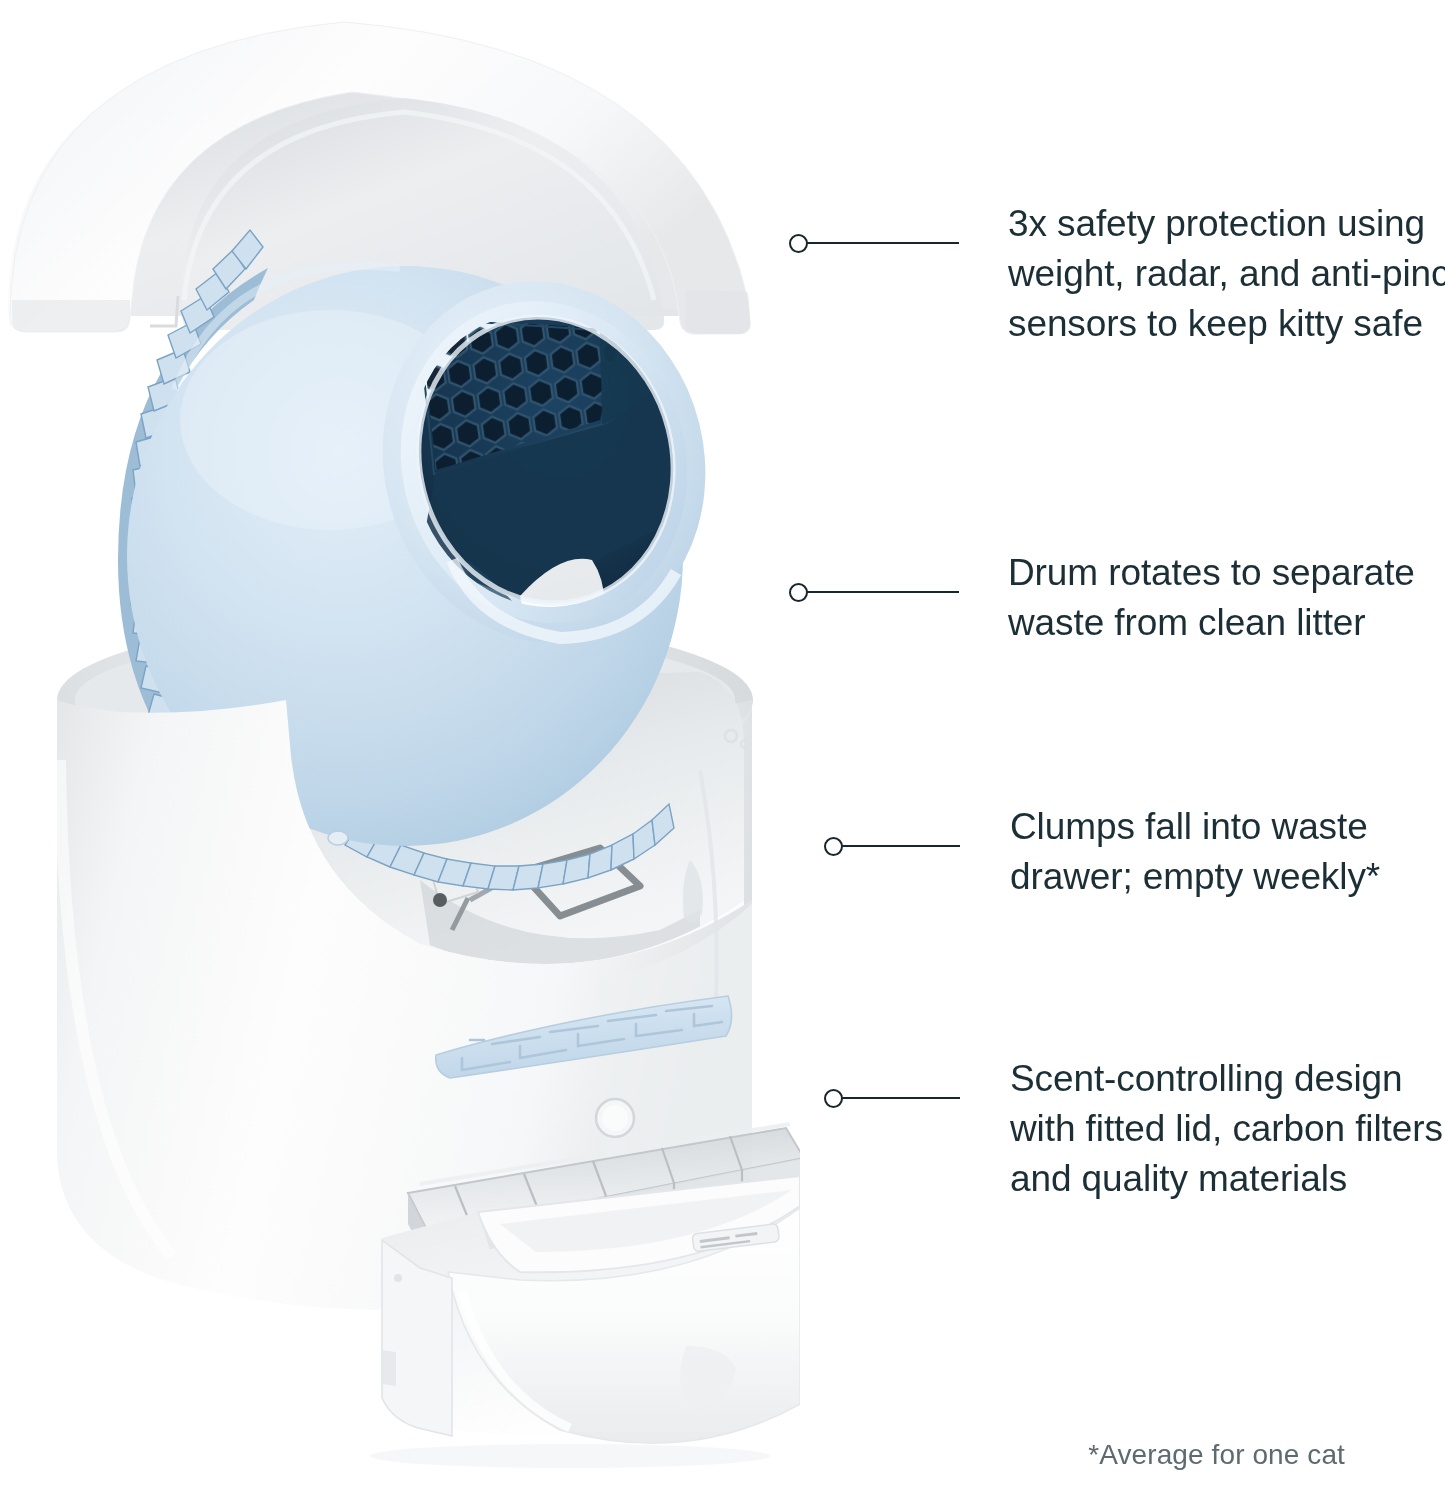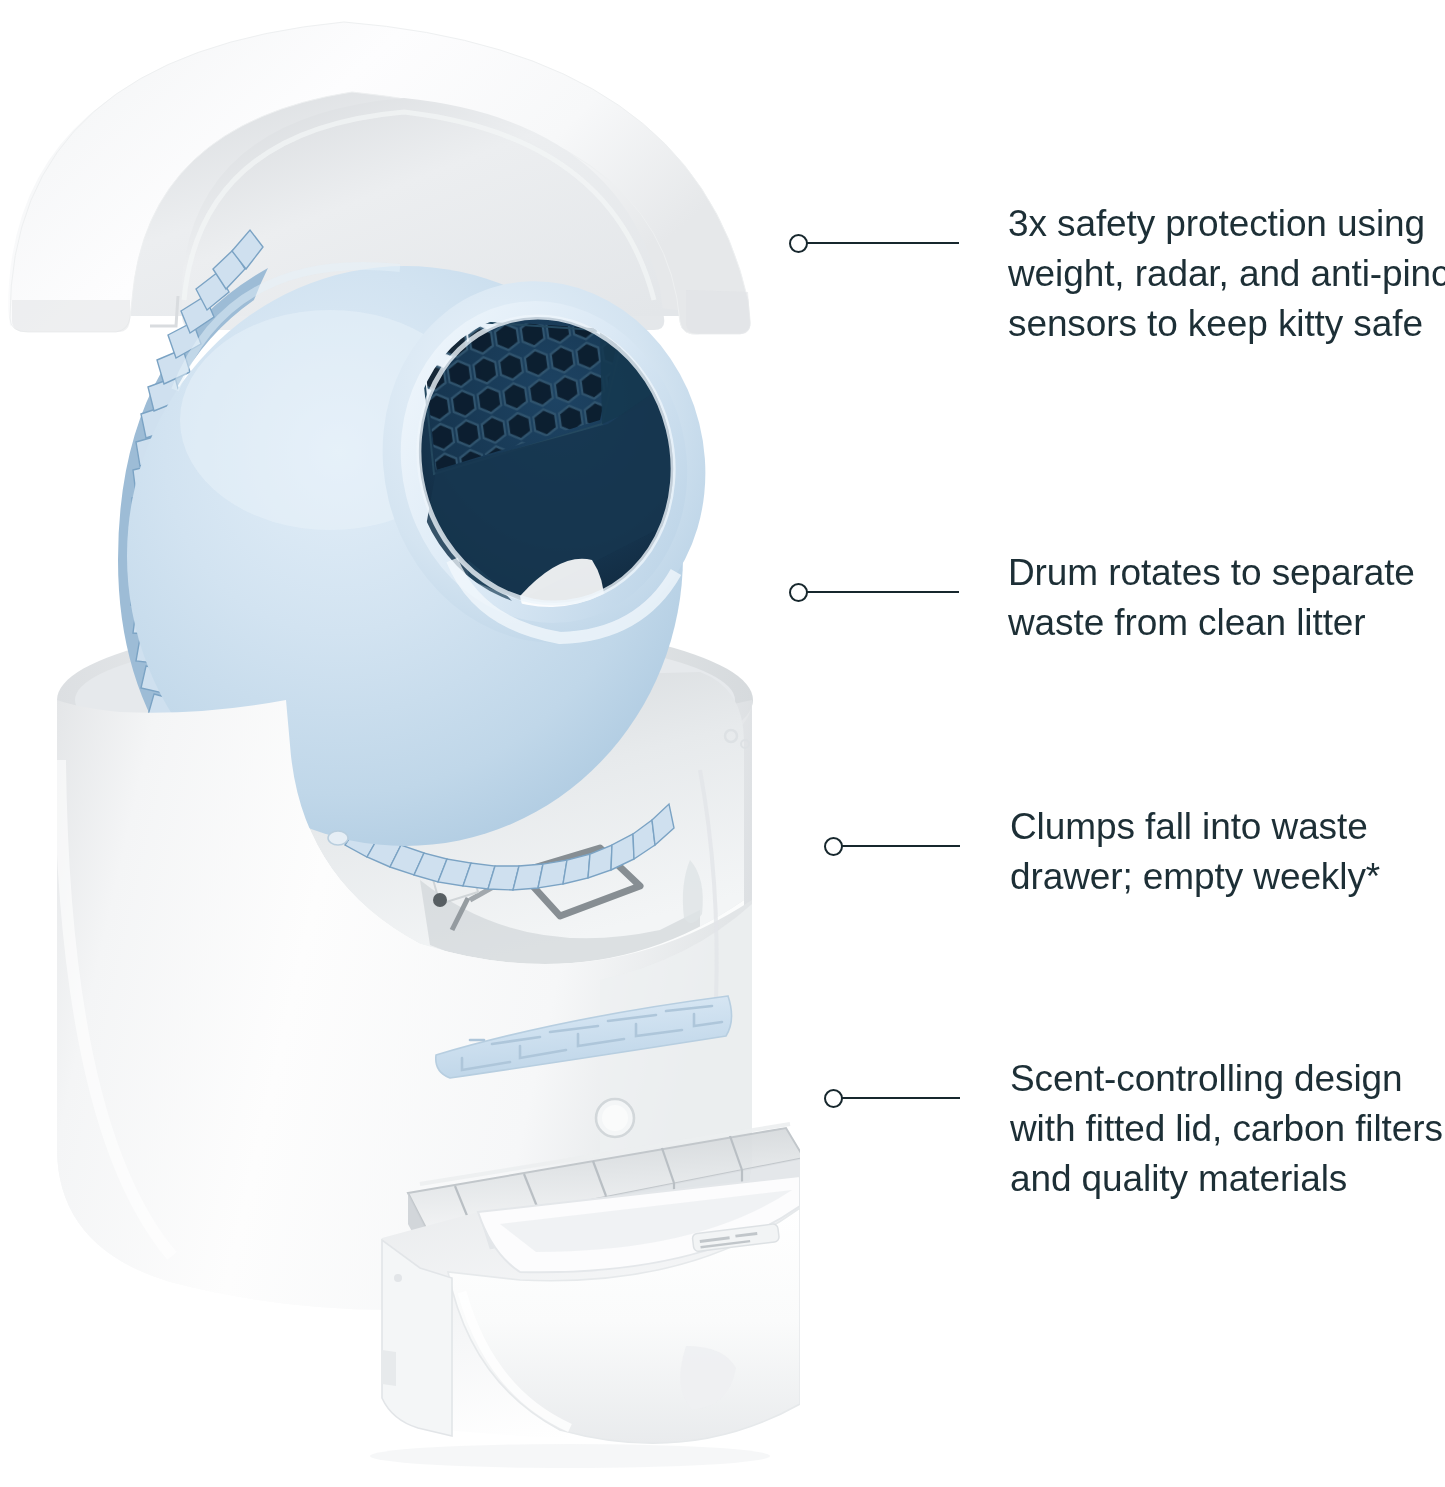--- a/index.html
+++ b/index.html
@@ -463,14 +463,15 @@
   </div>
 
   <div class="callout" id="callout-4">
     <div class="callout-marker">
       <div class="callout-dot"></div>
       <div class="callout-line"></div>
     </div>
     <div class="callout-text">Scent-controlling design with fitted lid, carbon filters, and quality materials</div>
   </div>
 
+  <div id="footnote">*Average for one cat</div>
 
 </div>
 
 </body></html>

